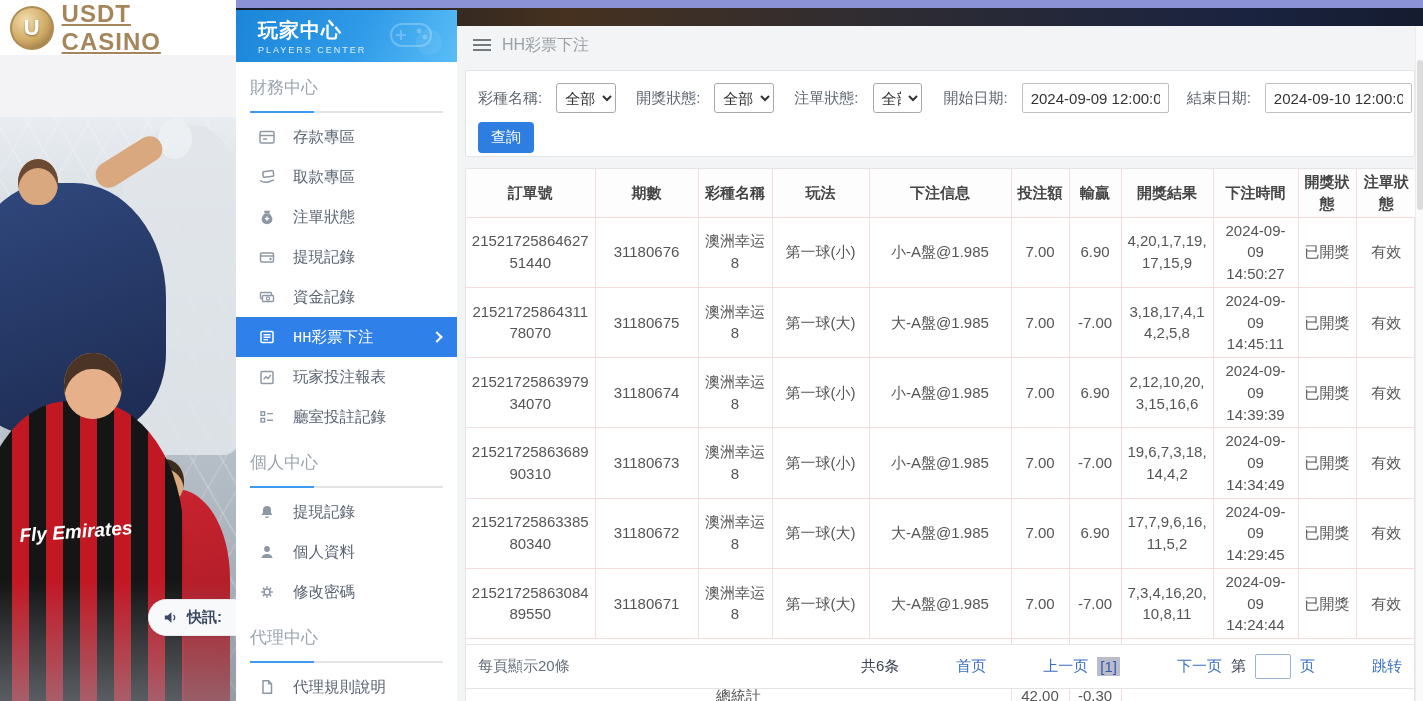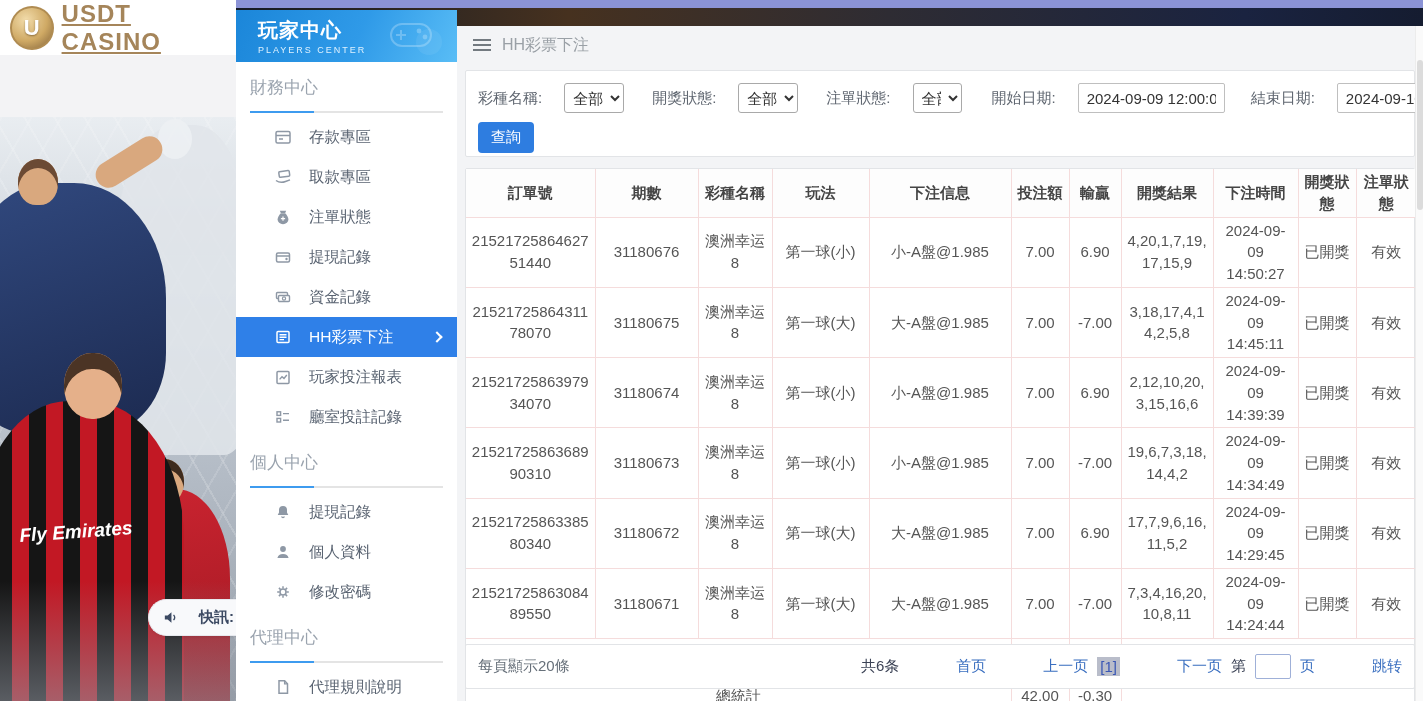--- a/index.html
+++ b/index.html
@@ -21,51 +21,51 @@
   .blue-player { position:absolute; left:-34px; top:66px; width:200px; height:250px; background:linear-gradient(160deg,#31497f,#1c2a50); border-radius:42% 46% 32% 30%; }
   .blue-head { position:absolute; left:18px; top:42px; width:40px; height:46px; background:#d9a87e; border-radius:50% 50% 45% 45%; box-shadow:inset 0 9px 0 #6b4a34; }
   .blue-arm { position:absolute; left:92px; top:32px; width:74px; height:26px; background:#d9a87e; border-radius:14px; transform:rotate(-32deg); }
   .milan-player { position:absolute; left:-22px; bottom:0; width:206px; height:300px;
     background:repeating-linear-gradient(90deg,#c21824 0 17px,#151515 17px 34px); border-radius:44% 46% 0 0; }
   .milan-head { position:absolute; left:64px; bottom:282px; width:58px; height:66px; background:#e5b08a; border-radius:48%; box-shadow:inset 0 16px 0 #4b3425; }
   .milan-text { position:absolute; left:38px; top:120px; width:120px; color:#fff; font-style:italic; font-weight:bold; font-size:19px; text-align:center; line-height:1.2; transform:rotate(-4deg); }
   .red-player { position:absolute; right:6px; bottom:0; width:128px; height:212px; background:linear-gradient(170deg,#cb2430,#9e1822); border-radius:46% 42% 0 0; }
   .red-head { position:absolute; right:52px; bottom:196px; width:40px; height:46px; background:#d9a87e; border-radius:48%; box-shadow:inset 0 10px 0 #3e2b1d; }
   .art-fade { position:absolute; left:0; bottom:0; width:100%; height:120px; background:linear-gradient(180deg, rgba(150,156,166,0), rgba(146,152,162,.55)); }
-  .news-pill { position:absolute; left:148px; top:599px; width:88px; height:37px; background:#f8f9fb; border:1px solid #e7e9ee; border-right:none; border-radius:19px 0 0 19px; display:flex; align-items:center; padding-left:13px; gap:20px; color:#3c4a63; font-size:15px; font-weight:bold; box-shadow:0 1px 3px rgba(0,0,0,.08); }
+  .news-pill { position:absolute; left:148px; top:599px; width:88px; height:37px; background:#f8f9fb; border:1px solid #e7e9ee; border-right:none; border-radius:19px 0 0 19px; display:flex; align-items:center; padding-left:13px; gap:8px; color:#3c4a63; font-size:15px; font-weight:bold; box-shadow:0 1px 3px rgba(0,0,0,.08); }
 
   
   .strip-lav { position:absolute; left:236px; top:0; width:1187px; height:8px; background:#8b93d6; }
   .strip-dark { position:absolute; left:236px; top:8px; width:1187px; height:18px;
     background:linear-gradient(90deg,#141a24 0%,#46311f 28%,#2e2c33 55%,#1a2340 85%,#151c30 100%); }
 
   
   .sidebar { position:absolute; left:236px; top:10px; width:221px; height:691px; background:#fff; }
   .side-header { position:relative; height:52px; background:linear-gradient(115deg,#1b86d9 0%,#2f9ae8 55%,#59bdf6 100%); color:#fff; padding:7px 0 0 22px; overflow:hidden; }
   .side-header .t1 { font-size:20px; font-weight:bold; letter-spacing:1px; }
   .side-header .t2 { font-size:9px; letter-spacing:2px; color:#dff2ff; margin-top:1px; }
   .side-header .pad-ico { position:absolute; right:14px; top:8px; opacity:.55; }
   .side-section { padding:14px 14px 6px 14px; color:#9aa3ae; font-size:17px; }
   .side-line { height:2px; margin:6px 14px 4px 14px; background:linear-gradient(90deg,#3d9bef 0 64px,#e4e4e4 64px); }
-  .menu-item { position:relative; height:40px; display:flex; align-items:center; padding-left:38px; color:#5a6472; font-size:15.5px; cursor:pointer; }
+  .menu-item { position:relative; height:40px; display:flex; align-items:center; padding-left:22px; color:#5a6472; font-size:15.5px; cursor:pointer;font-family:Liberation Mono, monospace; }
   .menu-item .mi { width:18px; height:18px; margin-right:17px; color:#8e98a5; flex:0 0 18px; }
   .menu-item.active { background:#2f80e8; color:#fff; }
   .menu-item.active .mi { color:#fff; }
   .chev { position:absolute; right:16px; top:16px; width:8px; height:8px; border-right:2px solid #fff; border-top:2px solid #fff; transform:rotate(45deg); }
 
   
   .main-bg { position:absolute; left:457px; top:26px; width:966px; height:675px; background:#f3f4f6; }
   .breadcrumb-bar { height:38px; display:flex; align-items:center; padding-left:16px; gap:11px; }
   .hamburger { display:inline-flex; flex-direction:column; gap:3px; cursor:pointer; }
   .hamburger i { width:18px; height:2px; background:#737a80; }
   .crumb { color:#9aa0a6; font-size:16px; }
 
   .card { position:absolute; left:8px; width:950px; background:#fff; border:1px solid #e2e4e7; border-radius:2px; }
   .filter-card { top:44px; height:87px; padding:12px 12px 0 12px; }
-  .filter-row { display:flex; align-items:center; gap:22px; flex-wrap:nowrap; }
+  .filter-row { display:flex; align-items:center; gap:14px; flex-wrap:nowrap; }
   .filter-row label { color:#5f6670; font-size:15px; white-space:nowrap; }
   .filter-row select { height:30px; border:1px solid #a9a9a9; border-radius:3px; background:#fff; color:#333; font-size:15px; font-family:inherit; padding:0 4px; }
   .sel-lottery { width:121px; } .sel-draw { width:61px; } .sel-order { width:49px; }
   .filter-row input[type=text] { height:30px; border:1px solid #bfbfbf; border-radius:2px; color:#333; font-size:15px; font-family:inherit; padding:0 8px; }
   .inp-date { width:147px; }
   .btn-search { margin-top:9px; background:#2e7de0; color:#fff; border:none; border-radius:4px; font-size:15px; font-family:inherit; padding:6px 13px; cursor:pointer; }
 
   .table-card { top:142px; }
   table.bets { width:100%; border-collapse:collapse; table-layout:fixed; }
   .bets th, .bets td { border:1px solid #f5dcdc; text-align:center; font-size:15px; color:#555; padding:2px 4px; line-height:1.45; vertical-align:middle; }

